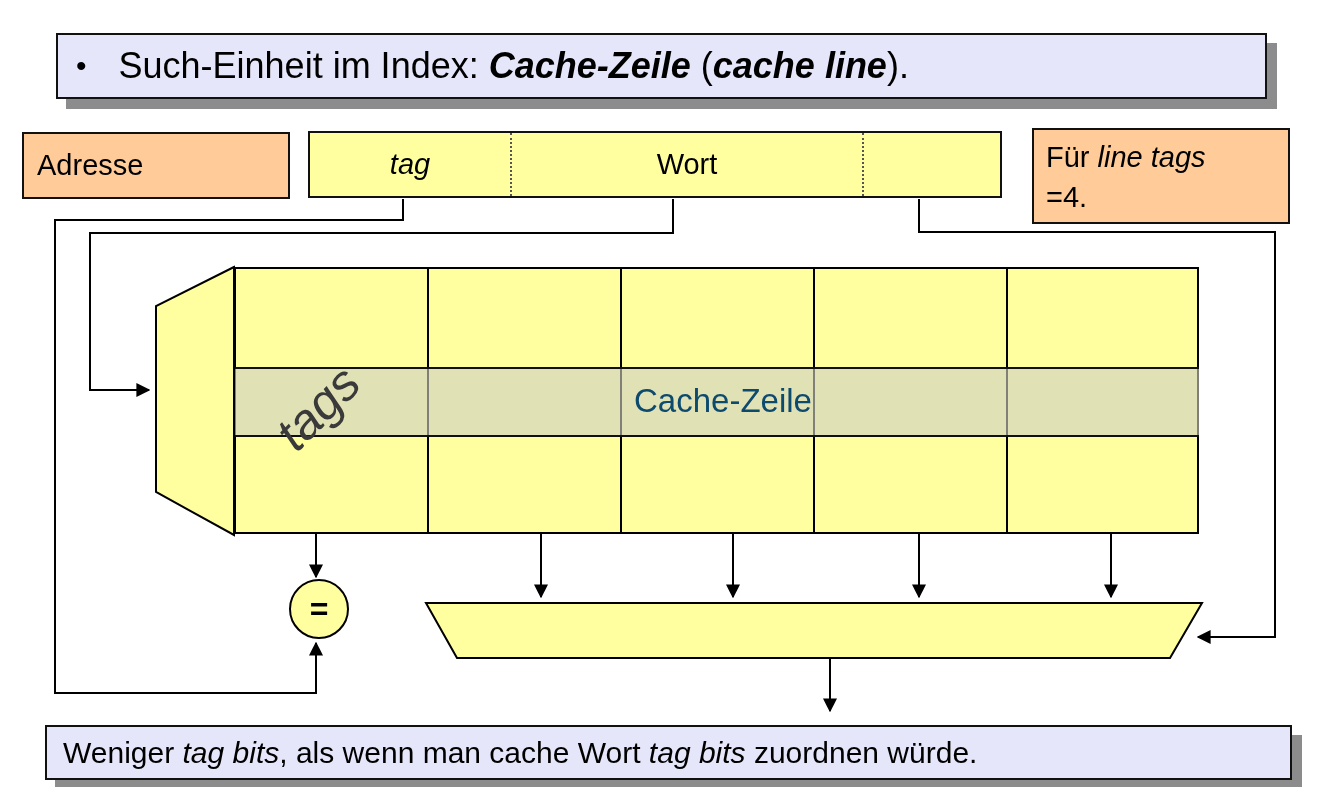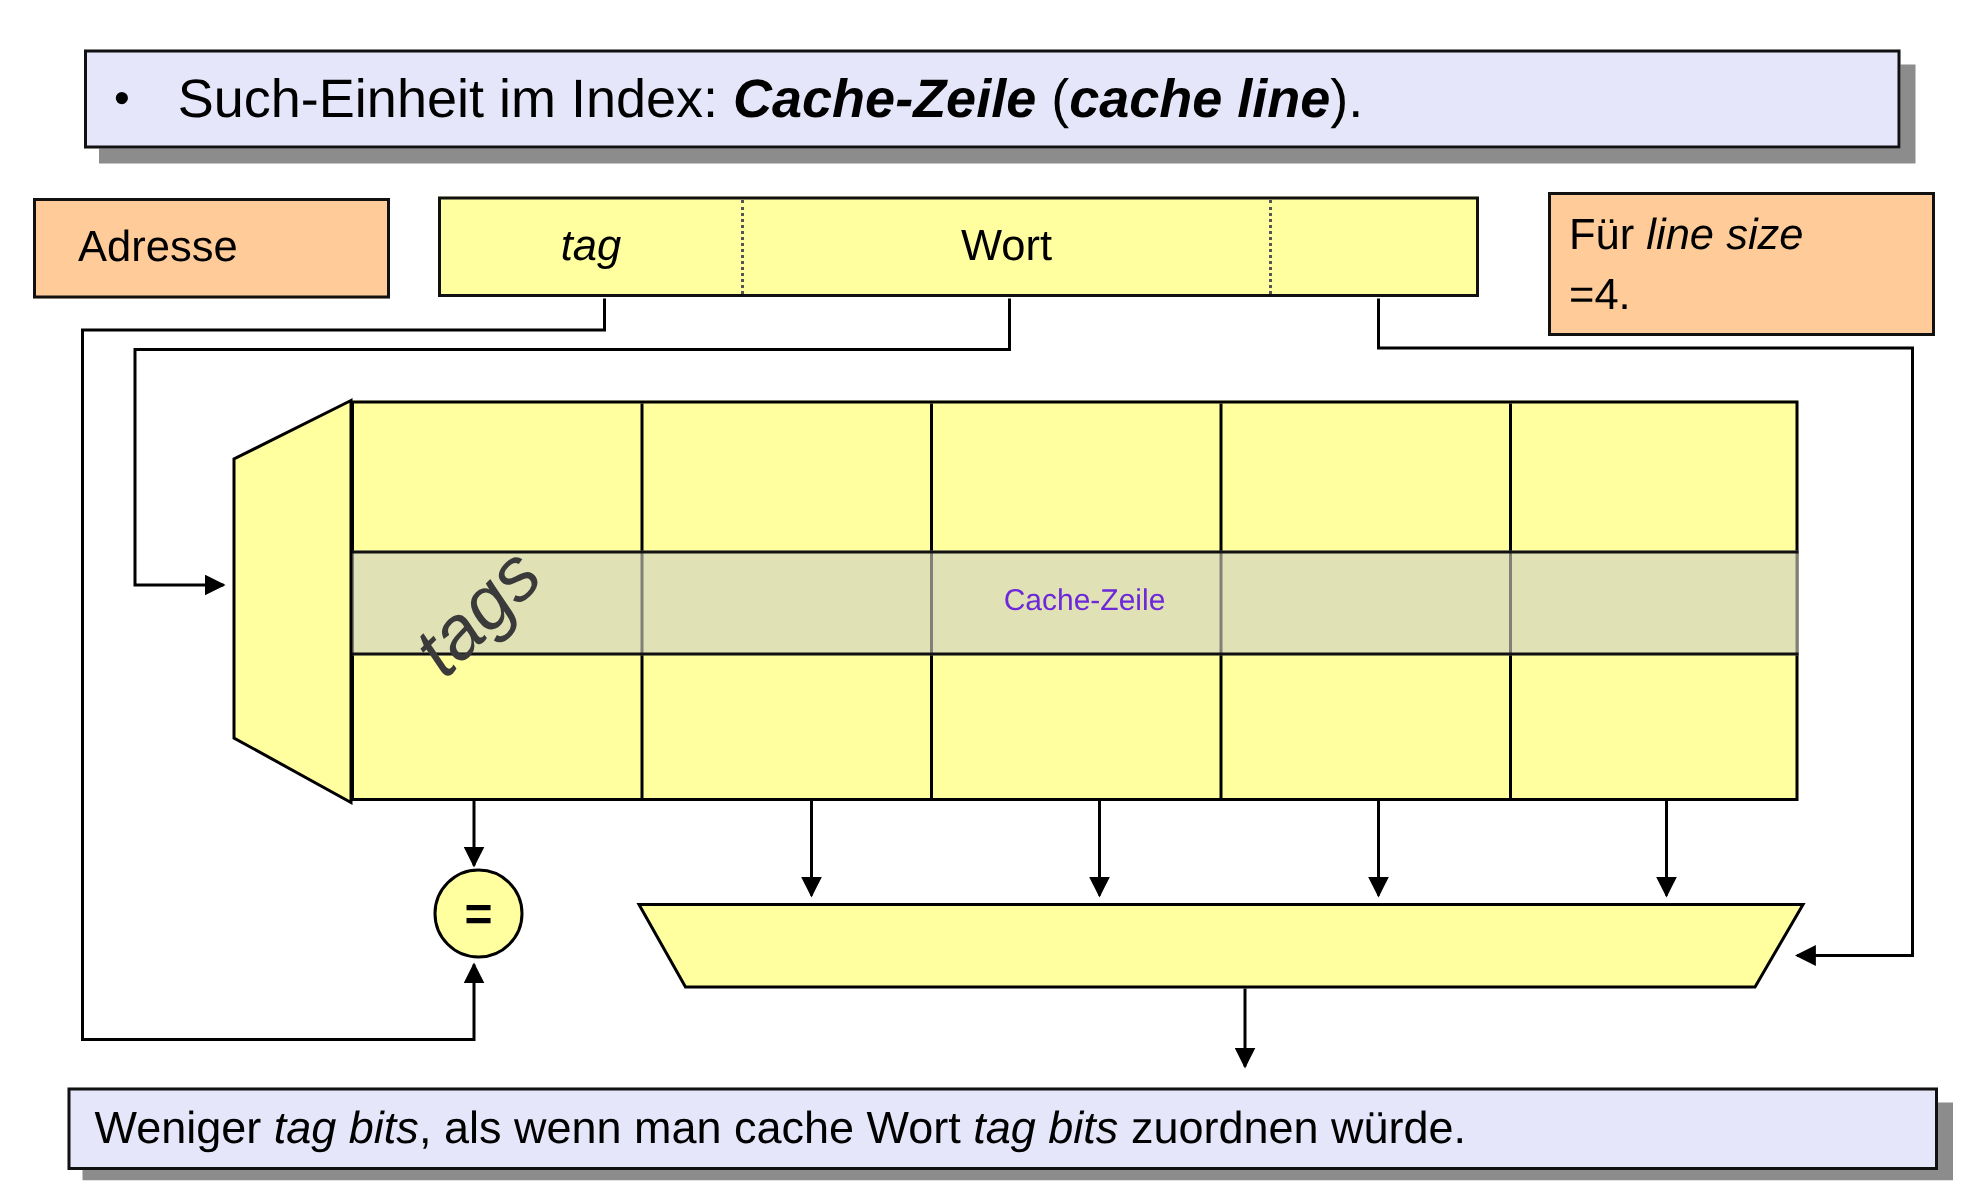--- a/index.html
+++ b/index.html
@@ -31,28 +31,28 @@
     position:absolute;left:56px;top:33px;width:1211px;height:66px;
     background:var(--lavender);border:2px solid var(--ink);
     box-shadow:10px 10px 0 var(--shadow-gray);
     display:flex;align-items:center;font-size:36px;color:#000;
   }
   .top-box .bullet{margin-left:18px;font-size:30px;}
   .top-box .runs{margin-left:32px;}
 
   
   .adresse-box{
-    position:absolute;left:22px;top:132px;width:238px;height:67px;
+    position:absolute;left:22px;top:132px;width:268px;height:67px;
     background:var(--orange);border:2px solid var(--ink);
-    display:flex;align-items:center;font-size:29px;padding-left:28px;
+    display:flex;align-items:center;font-size:29px;padding-left:13px;
   }
 
   
   .addr-bar{
-    position:absolute;left:292px;top:131px;width:694px;height:67px;
+    position:absolute;left:308px;top:131px;width:694px;height:67px;
     background:var(--box-yellow);border:2px solid var(--ink);
     display:flex;font-size:29px;
   }
   .addr-bar .f{display:flex;align-items:center;justify-content:center;height:100%;}
   .f-tag{width:200px;}
   .f-index{width:352px;border-left:2px dotted #555;}
   .f-off{width:138px;border-left:2px dotted #555;}
 
   
   .note-box{
@@ -76,21 +76,21 @@
 
   
   .tags-label{
     position:absolute;left:318px;top:408px;
     transform:translate(-50%,-50%) rotate(-45deg);
     font-size:50px;font-style:italic;color:var(--tags-gray);z-index:6;
   }
   .cachezeile-label{
     position:absolute;left:723px;top:401px;
     transform:translate(-50%,-50%);
-    font-size:20px;color:#6d28d9;z-index:6;
+    font-size:33px;color:#0c4a6e;z-index:6;
   }
 
   
   .bottom-box{
     position:absolute;left:45px;top:725px;width:1247px;height:55px;
     background:var(--lavender);border:2px solid var(--ink);
     box-shadow:10px 10px 0 var(--shadow-gray);
     display:flex;align-items:center;font-size:30px;padding-left:16px;z-index:4;
   }
 
@@ -120,21 +120,21 @@
     </div>
     <div class="f f-index">
       <span>Wort</span>
     </div>
     <div class="f f-off">
       <span></span>
     </div>
   </div>
 
   <div class="note-box">
-    <div class="runs"><span>Für </span><span class="i">line size</span></div>
+    <div class="runs"><span>Für </span><span class="i">line tags</span></div>
     <div>=4.</div>
   </div>
 
   <div class="cache-table">
     <div class="vdiv c1"></div>
     <div class="vdiv c2"></div>
     <div class="vdiv c3"></div>
     <div class="vdiv c4"></div>
     <div class="band"></div>
   </div>

